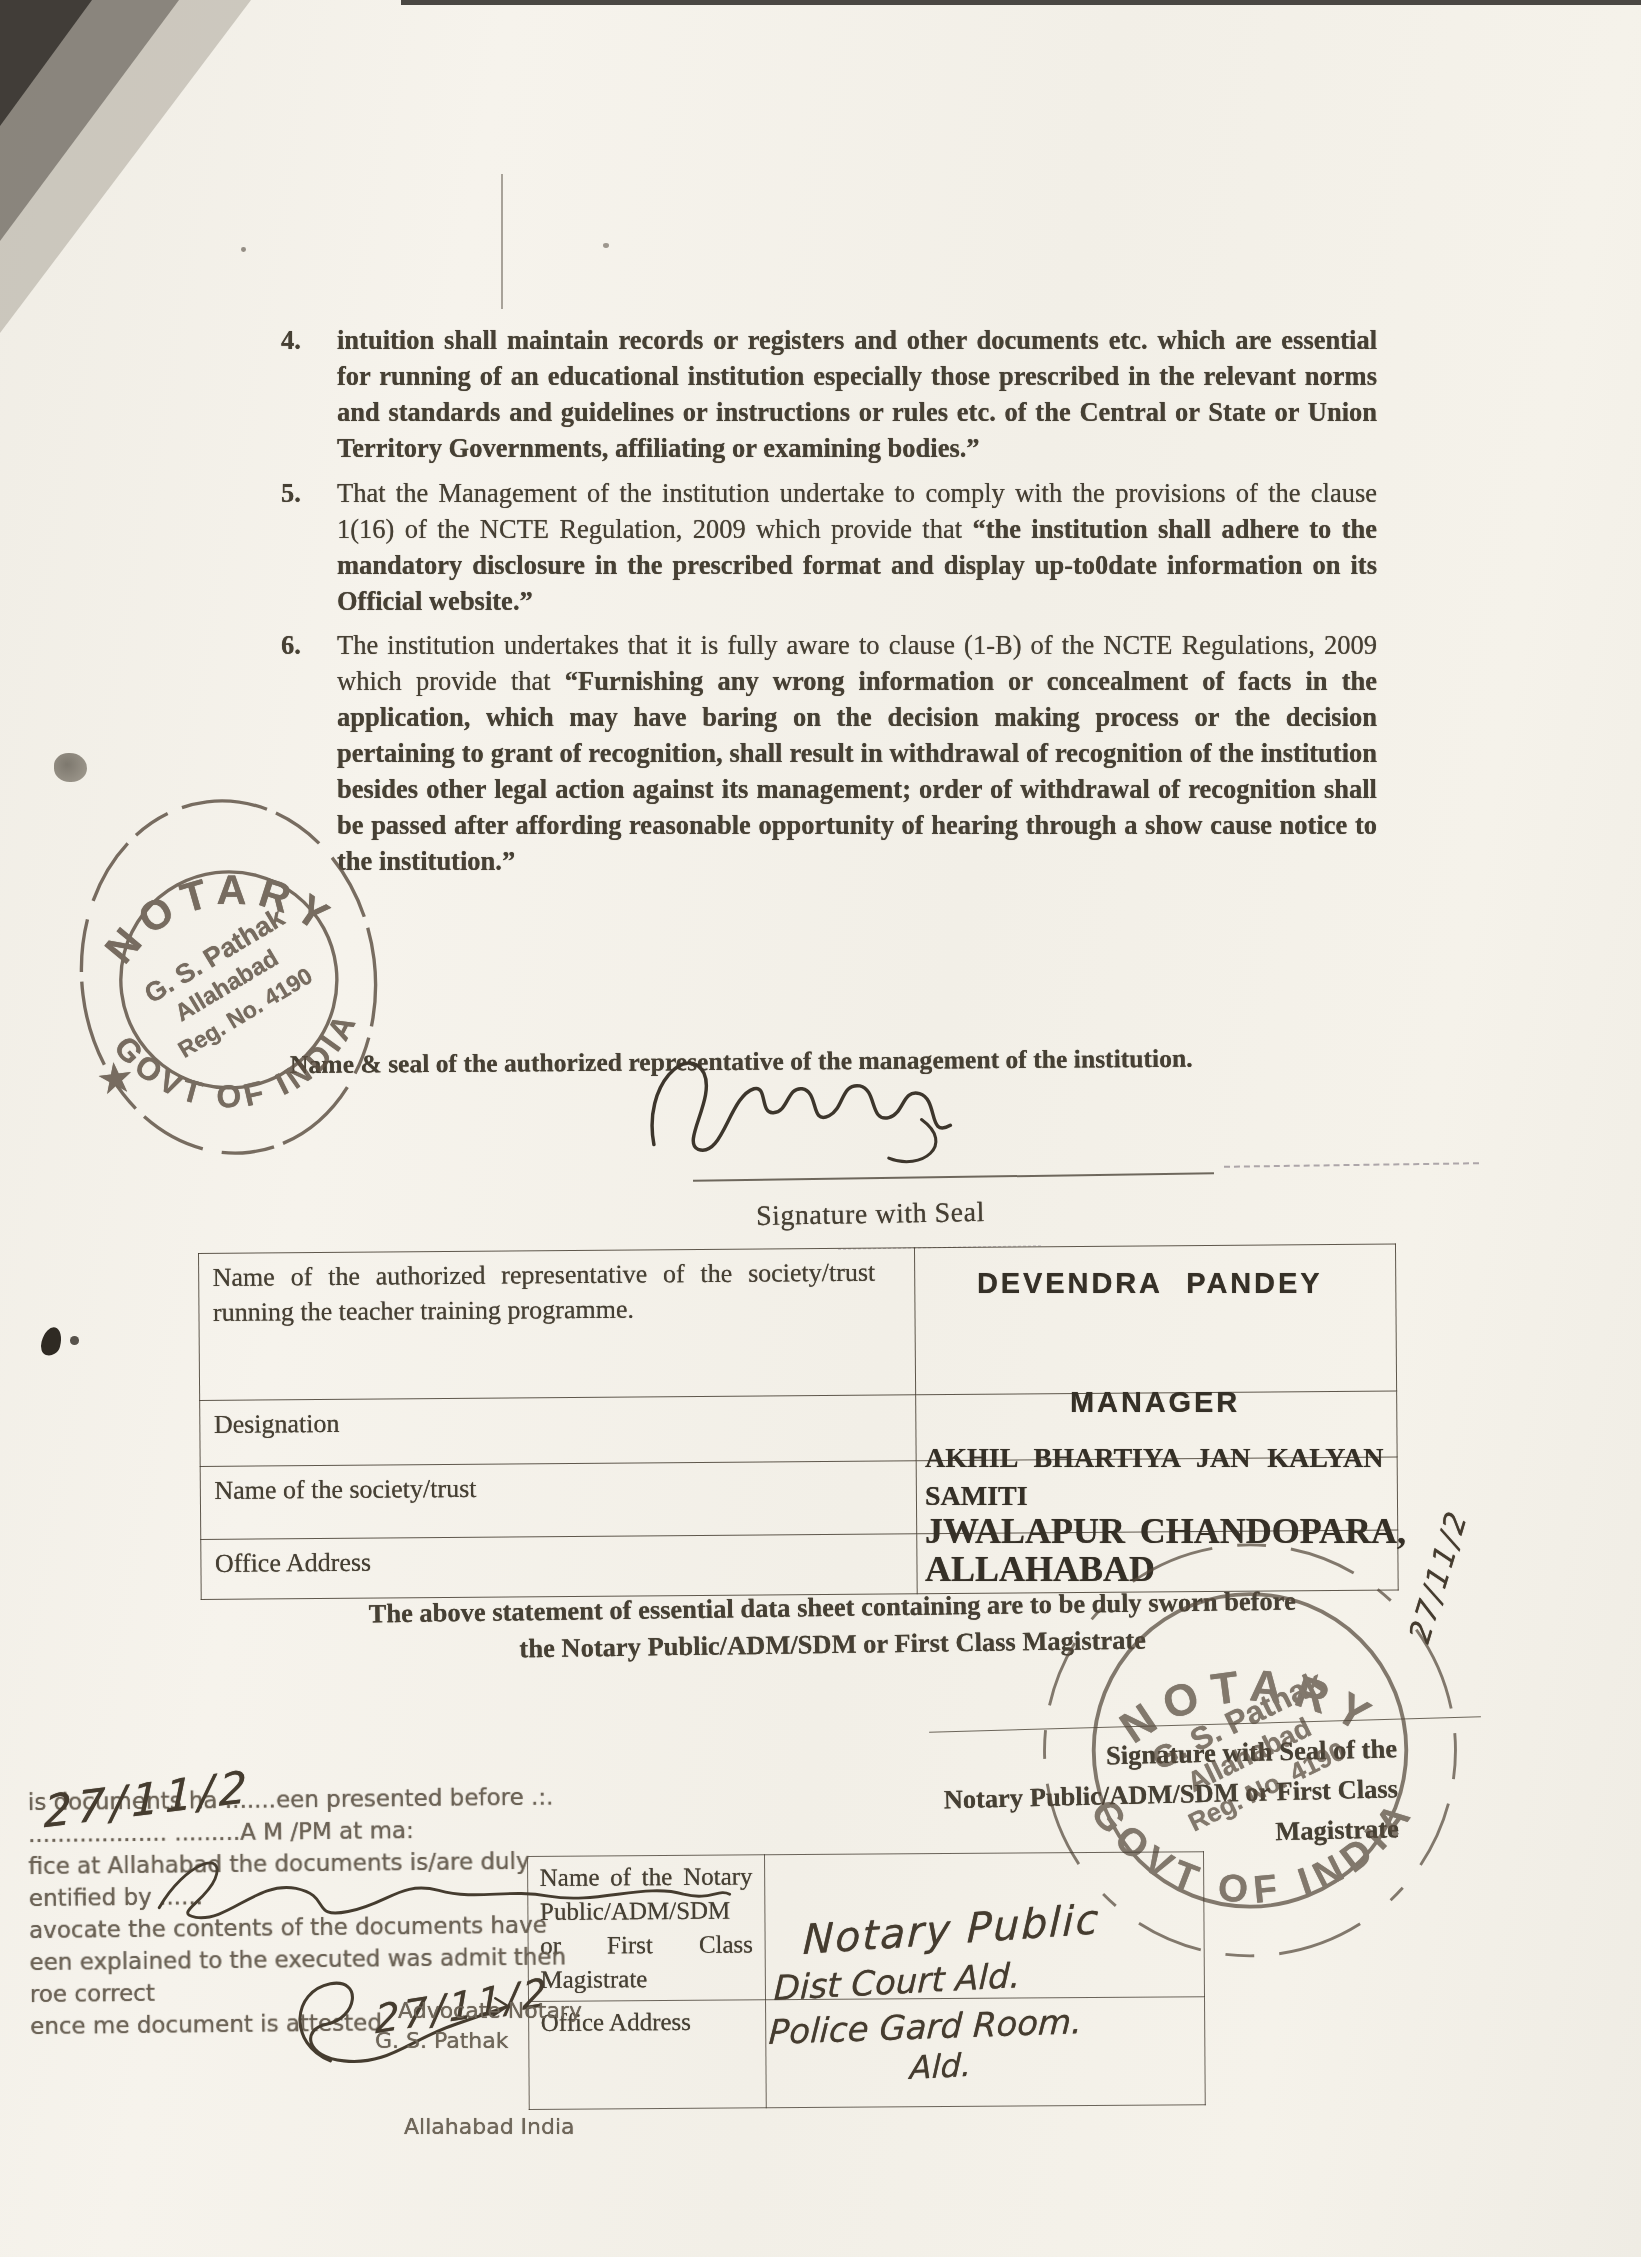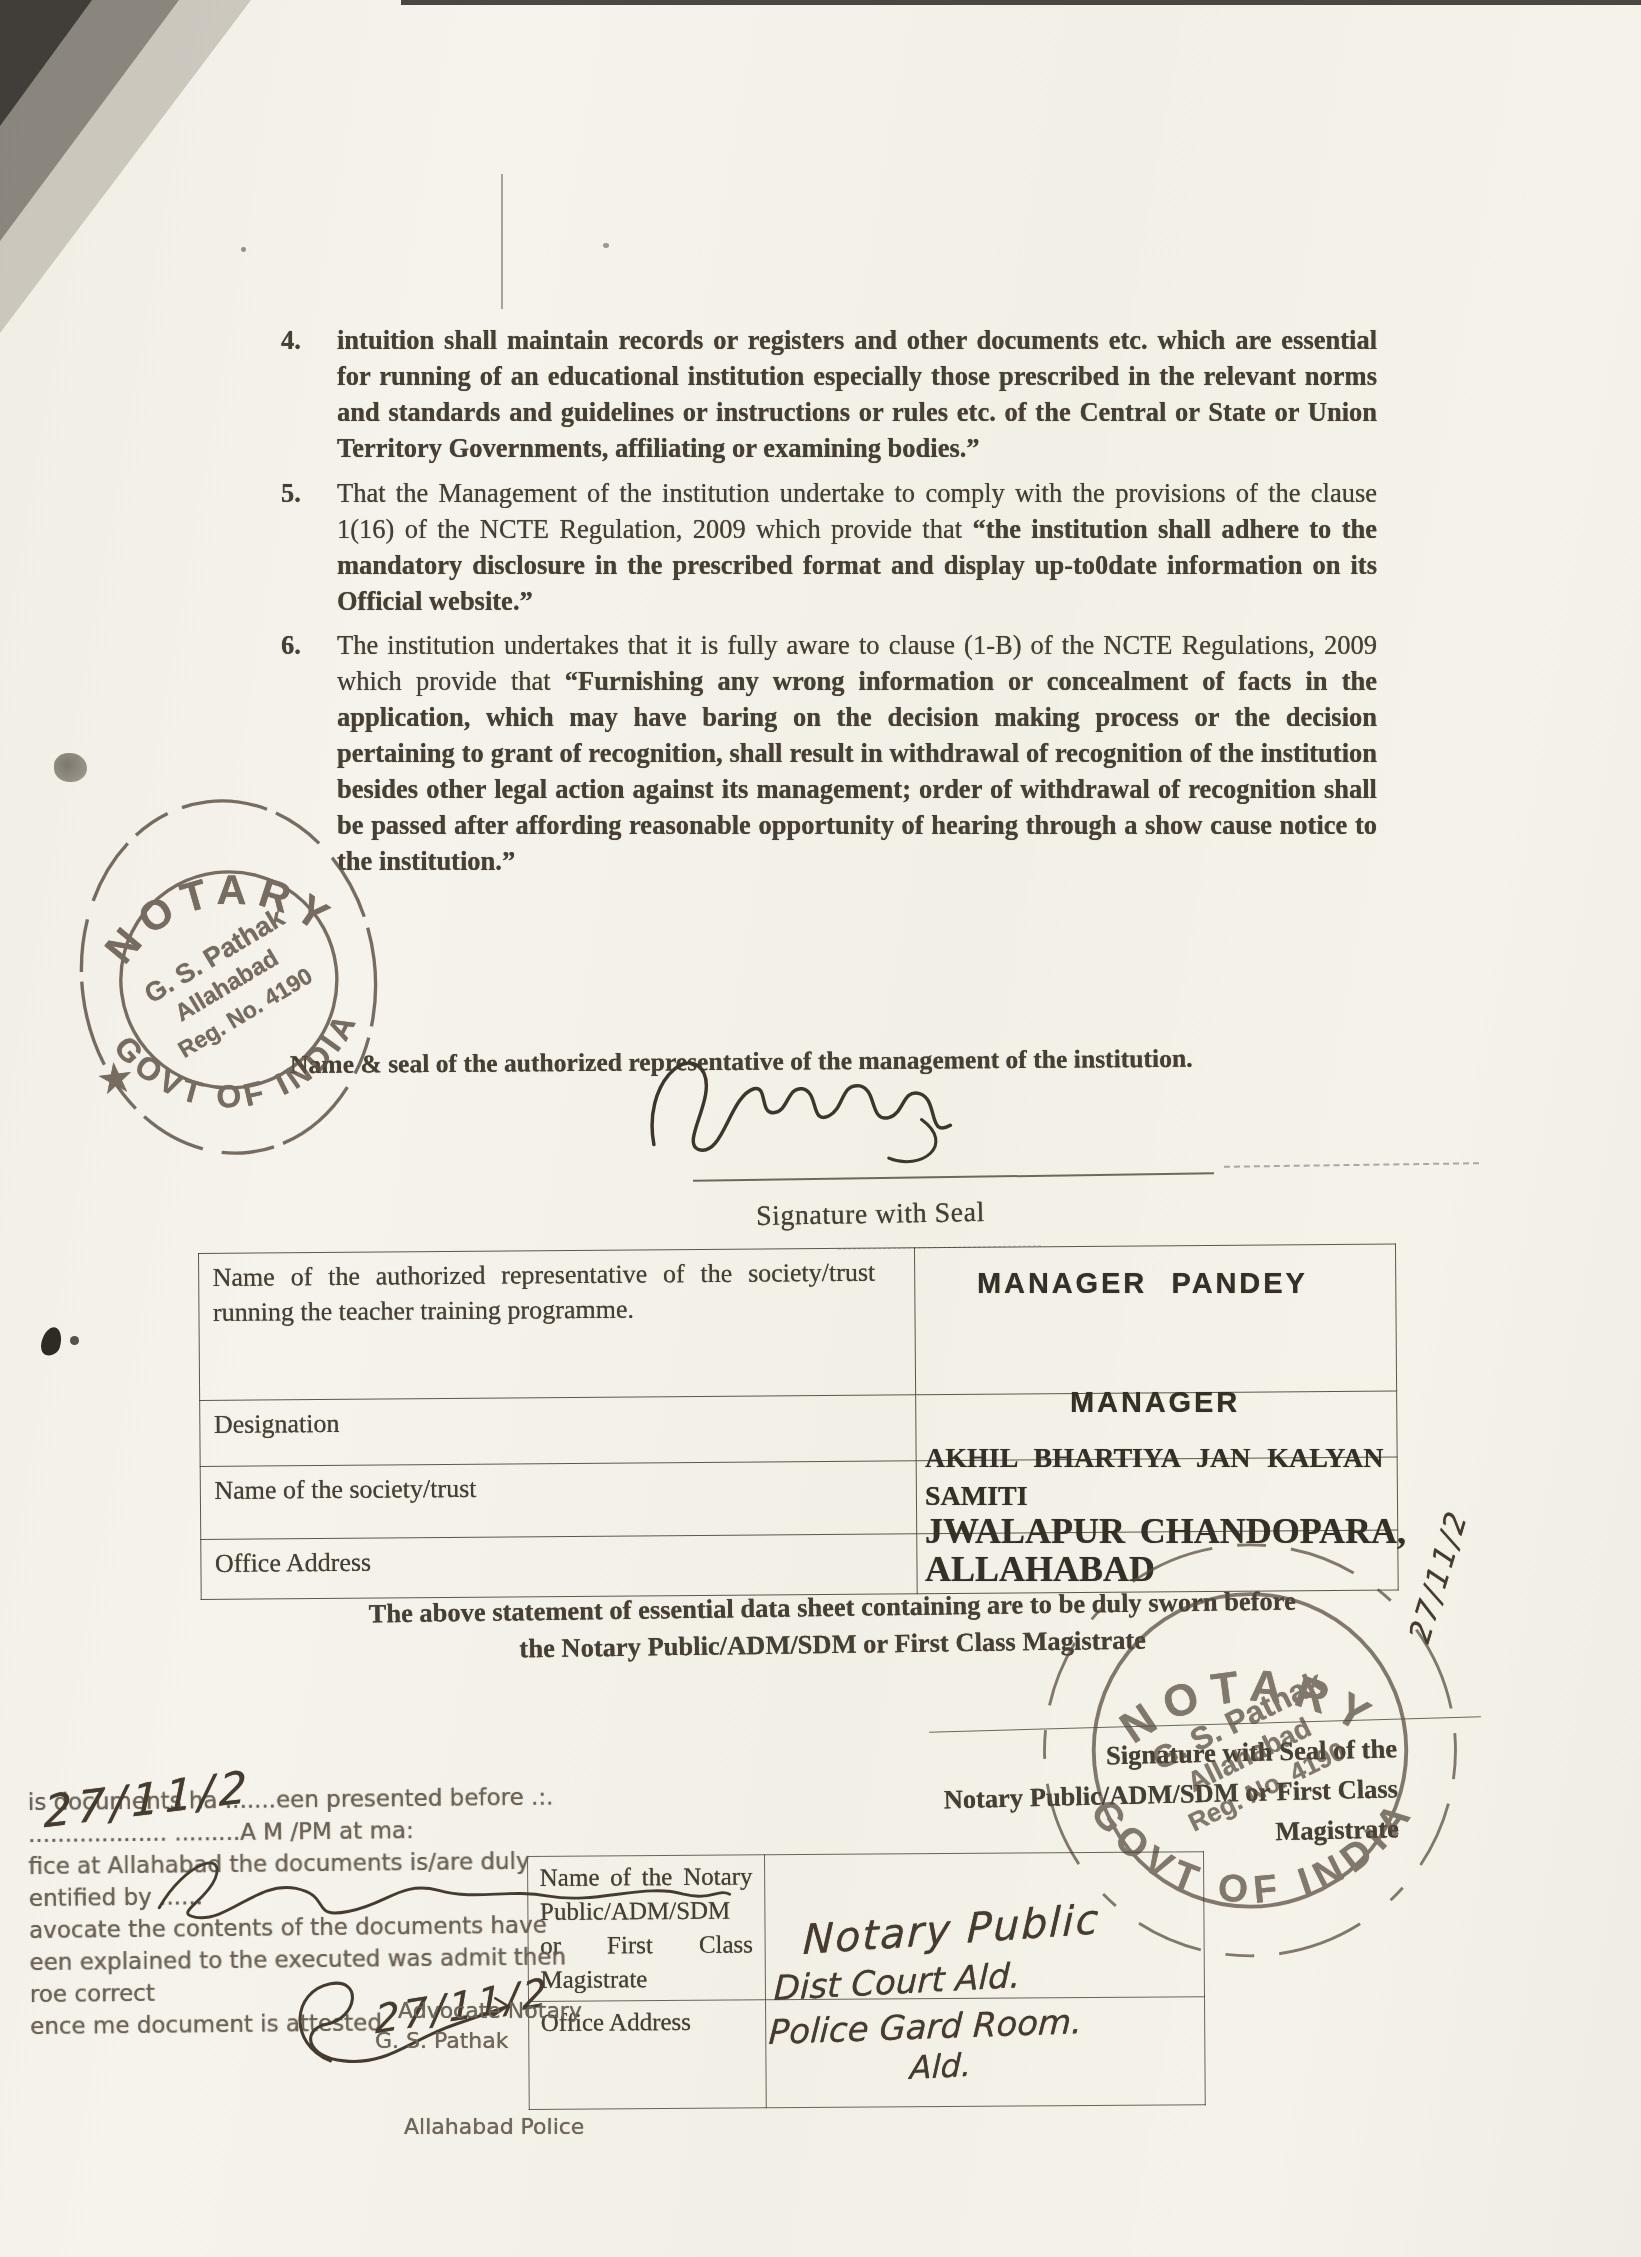--- a/index.html
+++ b/index.html
@@ -163,21 +163,21 @@
         <tr style="height: 73px;">
           <td class="lbl">Name of the society/trust</td>
           <td class="val"></td>
         </tr>
         <tr style="height: 60px;">
           <td class="lbl">Office Address</td>
           <td class="val"></td>
         </tr>
       </tbody>
   </table>
-  <div class="tval" id="v1">MANAGER PANDEY</div>
+  <div class="tval" id="v1">DEVENDRA PANDEY</div>
   <div class="tval" id="v2">MANAGER</div>
   <div class="tval" id="v3">AKHIL BHARTIYA JAN KALYAN
 SAMITI</div>
   <div class="tval" id="v4">JWALAPUR CHANDOPARA,
 ALLAHABAD</div>
 
   <div id="sworn">
       <div>The above statement of essential data sheet containing are to be duly sworn before</div>
       <div>the Notary Public/ADM/SDM or First Class Magistrate</div>
     </div>
@@ -249,16 +249,16 @@
   </svg>
   <svg class="stamp" style="left:259px;top:1968px;" width="270" height="126" viewBox="0 0 280 130">
     <g fill="none" stroke="#453c2f" stroke-width="3.2" stroke-linecap="round">
       <path d="M74,96 C30,78 34,24 74,16 C108,10 102,52 70,58 C44,63 48,92 88,96 C134,101 156,74 204,58 L256,40"></path>
       <path d="M243,49 L258,39 L245,31" stroke-width="2.5"></path>
     </g>
   </svg>
   <div class="hw" id="hw-d2">27/11/2</div>
   <div class="stampsig" id="ss1">G. S. Pathak</div>
   <div class="stampsig" id="ss2">Advocate Notary</div>
-  <div class="stampsig" id="ss3">Allahabad Police</div>
+  <div class="stampsig" id="ss3">Allahabad India</div>
 
 </div>
 
 
 </body></html>

